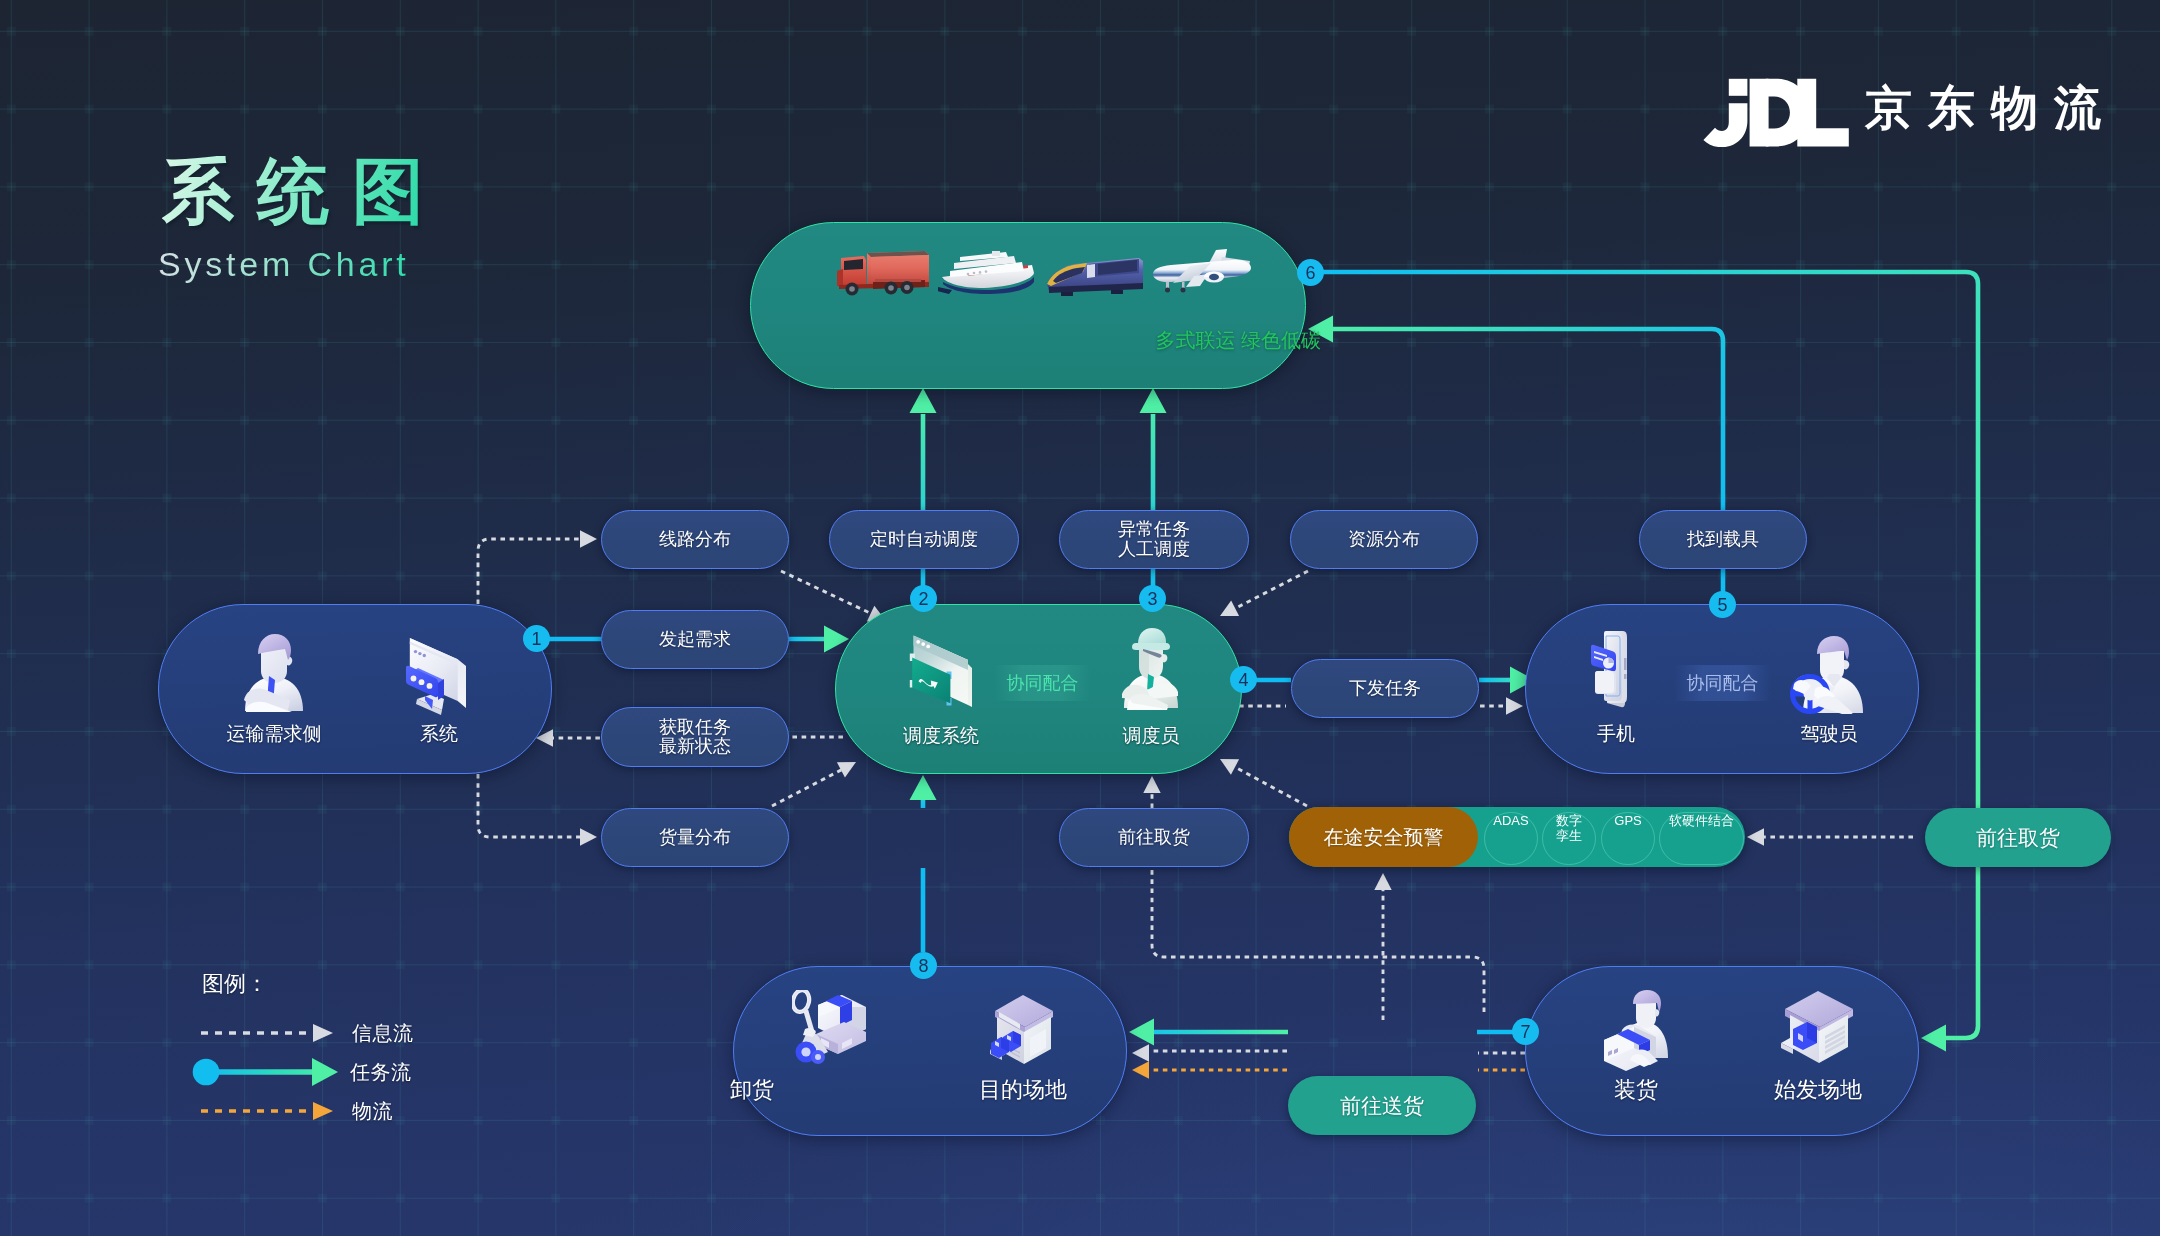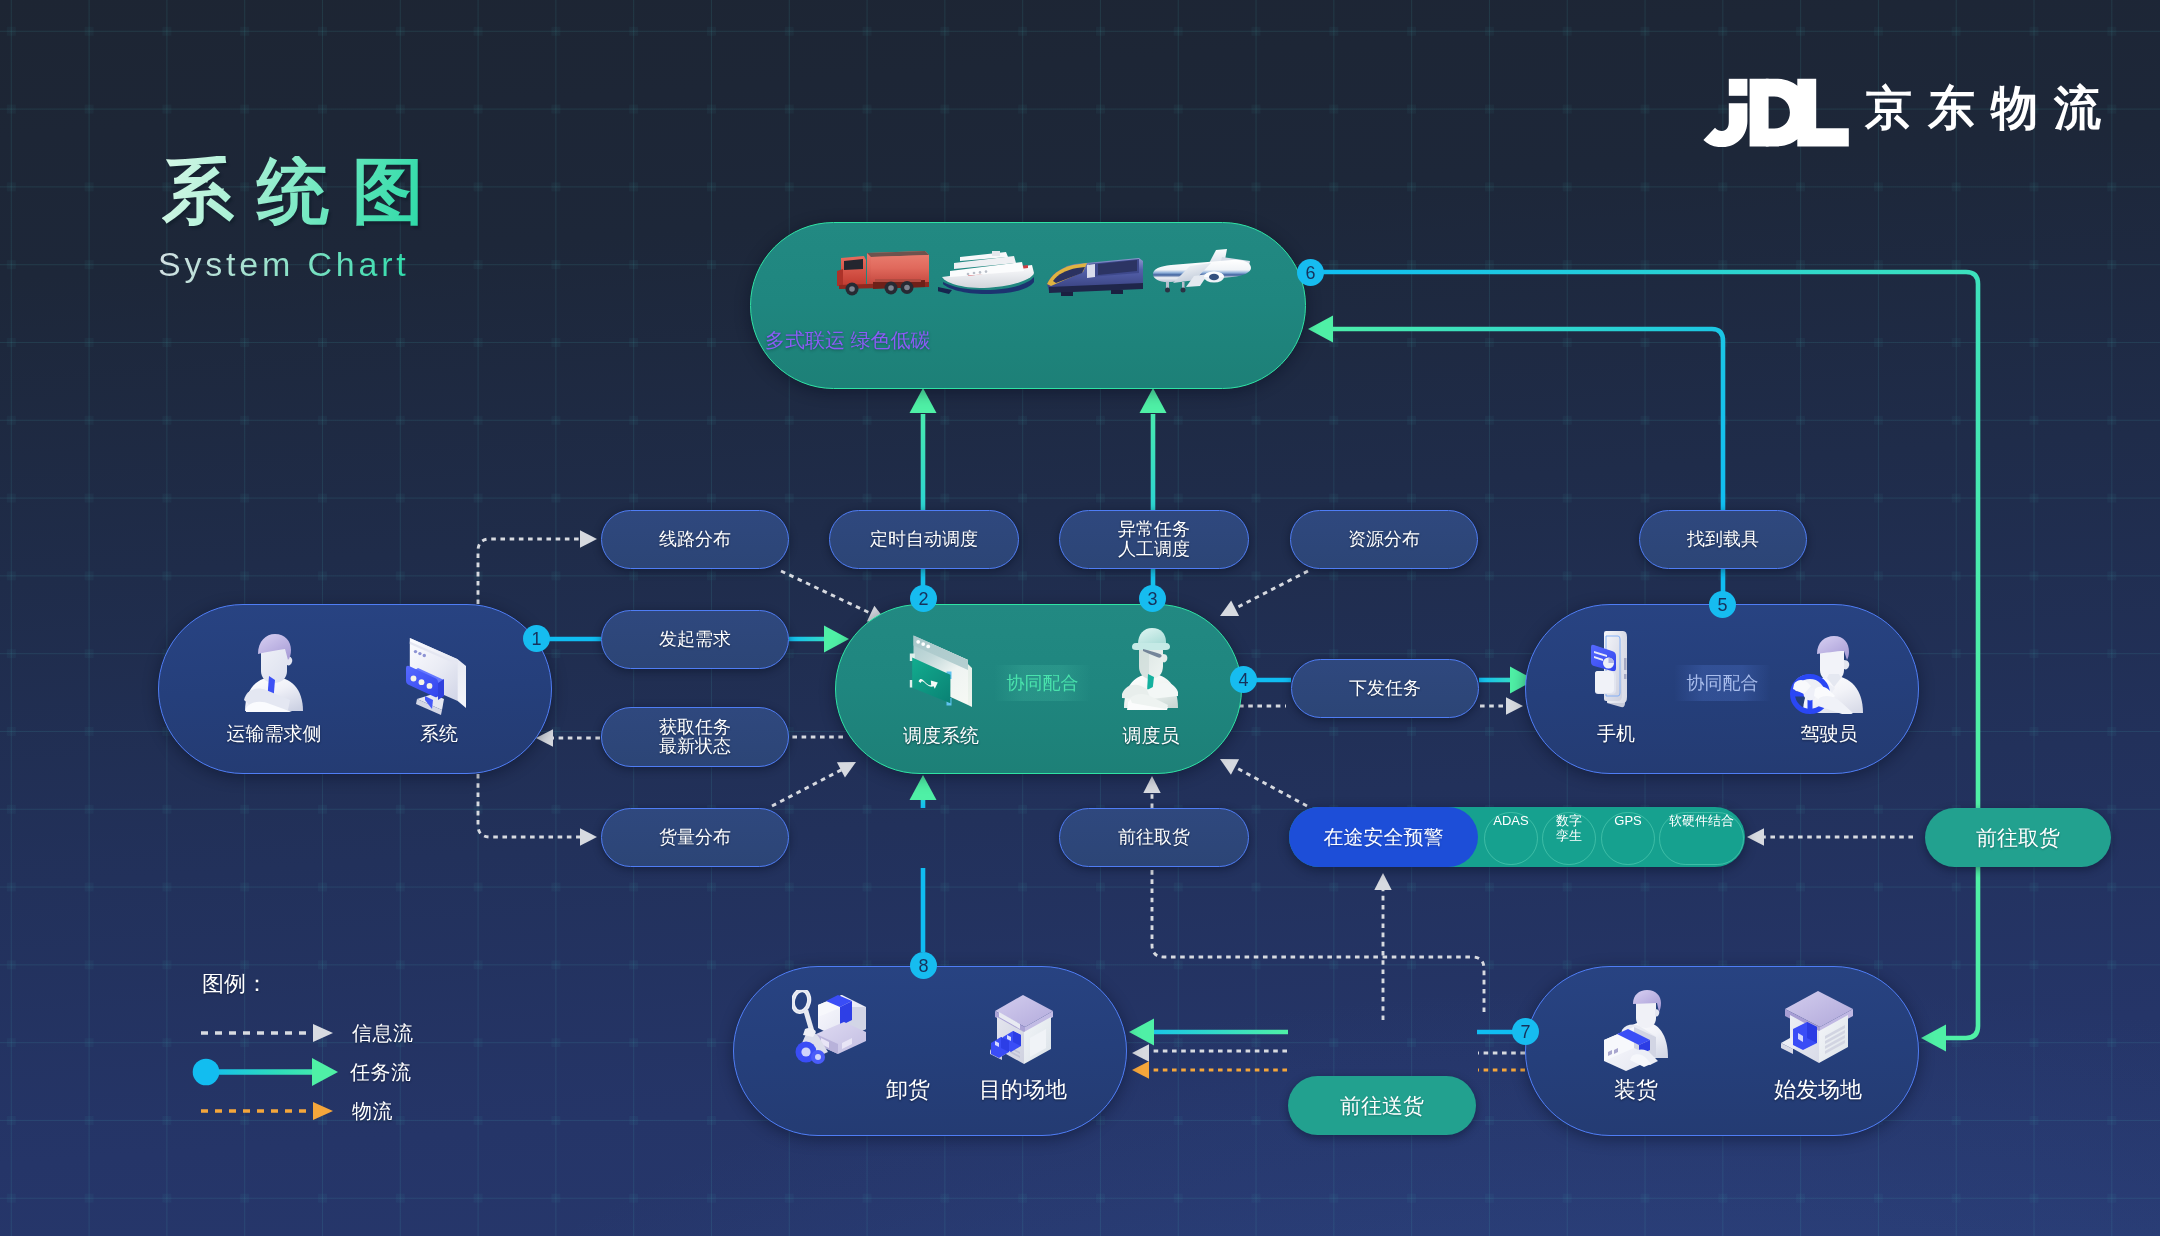--- a/index.html
+++ b/index.html
@@ -70,21 +70,21 @@
     font-family:"Liberation Sans",sans-serif;}
 
   .coop{position:absolute;font-size:18px;line-height:36px;height:36px;letter-spacing:0px;border-radius:3px;}
   .coop.g{color:#49e3ac;background:linear-gradient(90deg,rgba(80,230,185,0),rgba(105,240,200,.13) 30%,rgba(105,240,200,.13) 70%,rgba(80,230,185,0));}
   .coop.b{color:#a9bdec;background:linear-gradient(90deg,rgba(85,130,245,0),rgba(100,145,250,.20) 30%,rgba(100,145,250,.20) 70%,rgba(85,130,245,0));}
 
   
   #safety-bar{position:absolute;left:1289px;top:807px;width:456px;height:60px;
     border-radius:999px;background:#16a18f;box-shadow:0 3px 12px rgba(5,11,28,.45);}
   #safety-title{position:absolute;left:1289px;top:807px;width:189px;height:60px;
-    border-radius:999px;background:#1d4ed8;display:flex;align-items:center;justify-content:center;
+    border-radius:999px;background:#a16207;display:flex;align-items:center;justify-content:center;
     font-size:20px;color:#fff;text-shadow:0 1px 2px rgba(6,12,28,.28);}
   .stag{position:absolute;top:812px;height:51px;border-radius:999px;
     border:1.3px solid rgba(120,230,200,.40);
     display:flex;align-items:flex-start;justify-content:center;text-align:center;
     color:#fff;font-size:13px;line-height:15px;font-weight:400;}
 
 
   
   #legend-title{position:absolute;left:202px;top:972px;font-size:22px;color:#fff;font-weight:500;
      letter-spacing:0px;line-height:24px;text-shadow:0 1px 2px rgba(6,12,28,.5);}
@@ -331,21 +331,21 @@
  <ellipse cx="64" cy="28" rx="10" ry="5.5" fill="#eef2f7"></ellipse>
  <path d="M54 28 a10 5.5 0 0 1 20 0 Z" fill="#fbfcfe"></path>
  <ellipse cx="64" cy="28" rx="5" ry="3.2" fill="#33507f"></ellipse>
  <path d="M16 33 h3 v6 h-3 Z" fill="#b7bfcd"></path>
  <path d="M32 33 h2.5 v6 h-2.5 Z" fill="#b7bfcd"></path>
  <circle cx="17.5" cy="41" r="2.5" fill="#2b3344"></circle>
  <circle cx="33" cy="41" r="2.5" fill="#2b3344"></circle>
 </svg>
         </span>
   </div>
-  <div class="abs" style="left:765px;top:329px;width:556px;text-align:left;font-size:20px;line-height:22px;color:#8b5cf6;letter-spacing:0px;text-shadow:0 1px 3px rgba(6,20,18,.4);">多式联运 绿色低碳</div>
+  <div class="abs" style="left:765px;top:329px;width:556px;text-align:right;font-size:20px;line-height:22px;color:#22c55e;letter-spacing:0px;text-shadow:0 1px 3px rgba(6,20,18,.4);">多式联运 绿色低碳</div>
   <div class="nodecell" style="left:174px;top:632px;width:200px;">
     <div class="ic" style="height:80px;display:flex;align-items:flex-end;justify-content:center;">
           <span style="display:inline-block;width:62px;height:80px;">
             <svg width="62" height="80" viewBox="0 0 62 80">
  <defs>
   <linearGradient id="bmBody" x1="0.15" y1="0" x2="0.85" y2="1">
     <stop offset="0" stop-color="#ffffff"></stop>
                   <stop offset="0.45" stop-color="#f0f1f8"></stop>
     <stop offset="1" stop-color="#ccd1e3"></stop>
                 </linearGradient>
@@ -588,21 +588,21 @@
  <path d="M14 44 c5 -3 11 -1 14 5 l8 13 l-13 6 l-13 -15 Z" fill="#dcdeeb"></path>
  <path d="M13 39 c4 -2 9 -1 11 3 l-3 5 l-10 -2 Z" fill="#eff0f6"></path>
  <circle cx="14" cy="62" r="10.5" fill="#3a4df6"></circle>
  <circle cx="14" cy="62" r="4.6" fill="#cfd4fb"></circle>
  <circle cx="26" cy="67" r="7" fill="#4a5cf8"></circle>
  <circle cx="26" cy="67" r="3" fill="#cfd4fb"></circle>
 </svg>
           </span>
         </div>
   </div>
-  <div class="lb abs" style="left:730px;top:1079px;width:200px;text-align:right;font-size:22px;">卸货</div>
+  <div class="lb abs" style="left:730px;top:1079px;width:200px;text-align:left;font-size:22px;">卸货</div>
   <div class="nodecell" style="left:923px;top:988px;width:200px;">
     <div class="ic" style="height:80px;display:flex;align-items:flex-end;justify-content:center;">
           <span style="display:inline-block;width:78px;height:80px;">
             <svg width="78" height="80" viewBox="0 0 78 80">
  <defs>
   <linearGradient id="whRoof" x1="0" y1="0" x2="1" y2="1">
     <stop offset="0" stop-color="#d3cdee"></stop>
                   <stop offset="1" stop-color="#b3abdc"></stop>
                 </linearGradient>
   <linearGradient id="whL" x1="0" y1="0" x2="1" y2="1">

